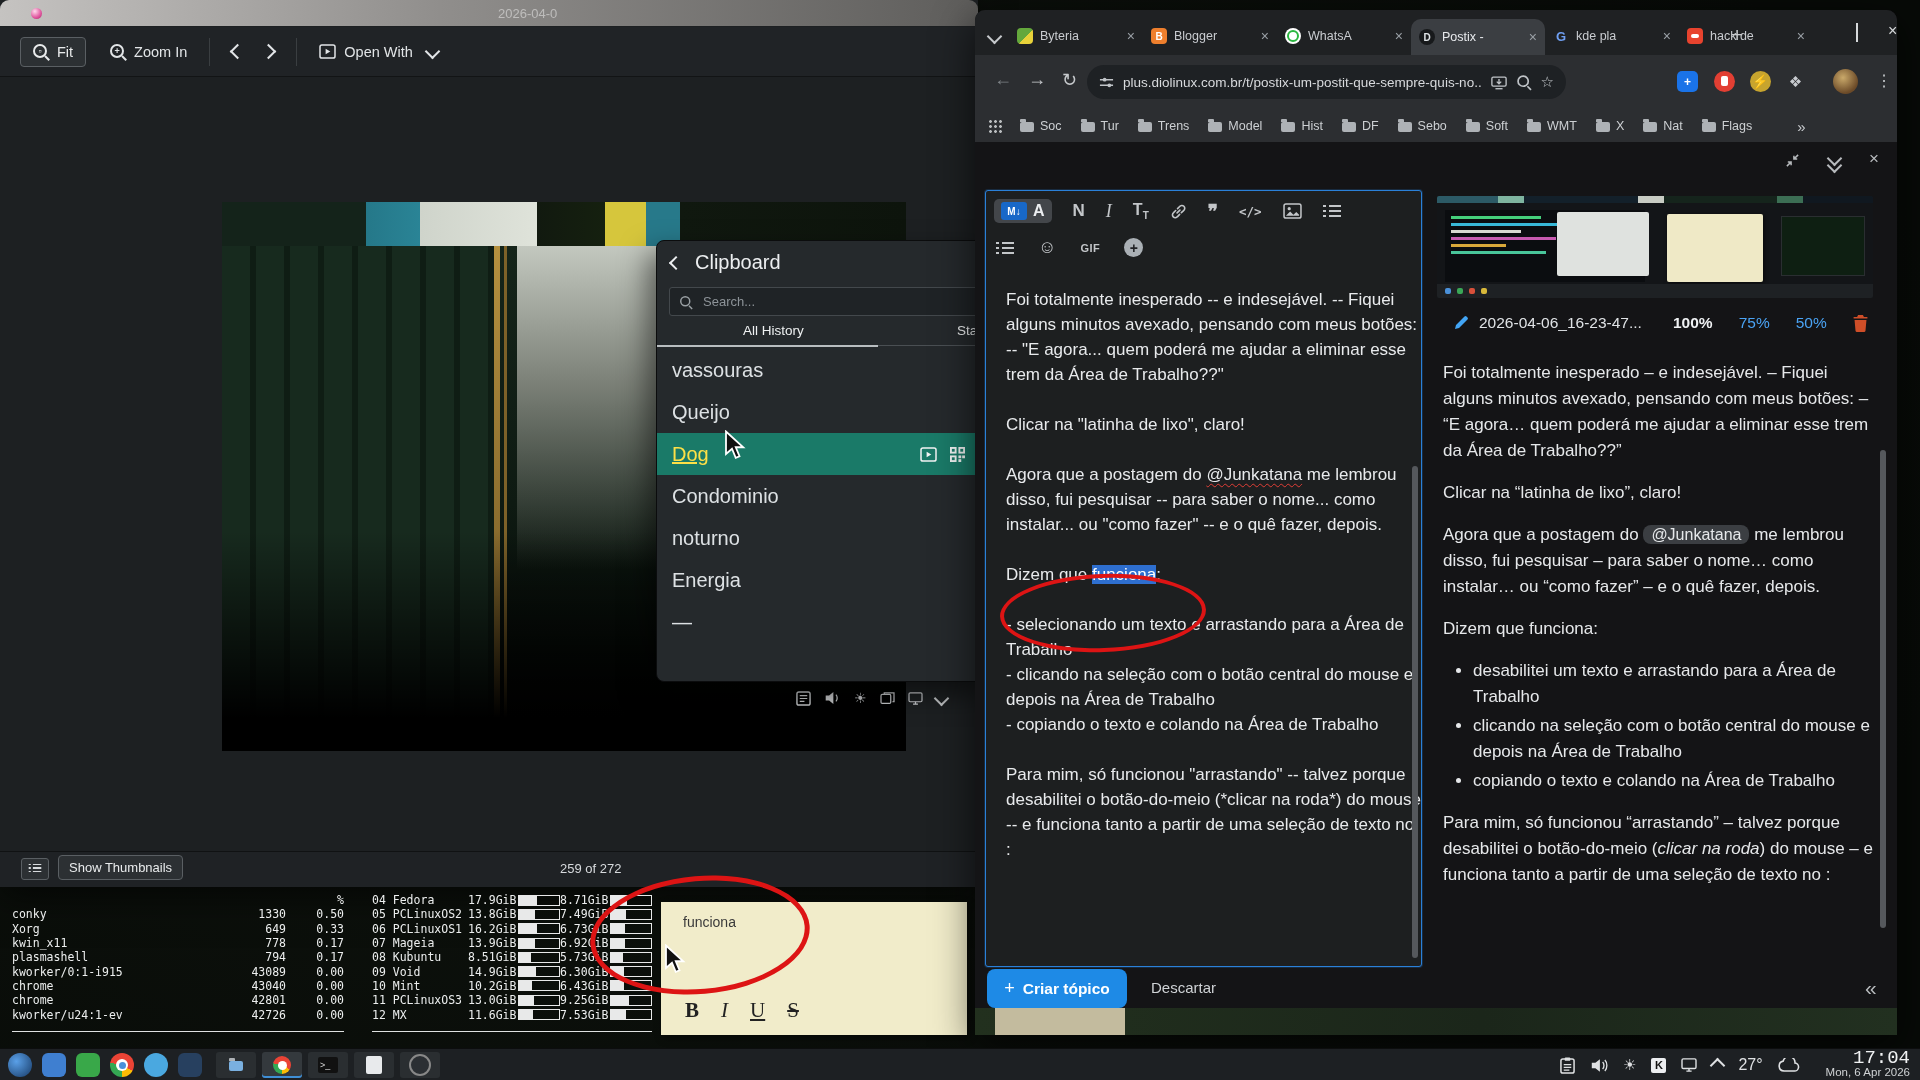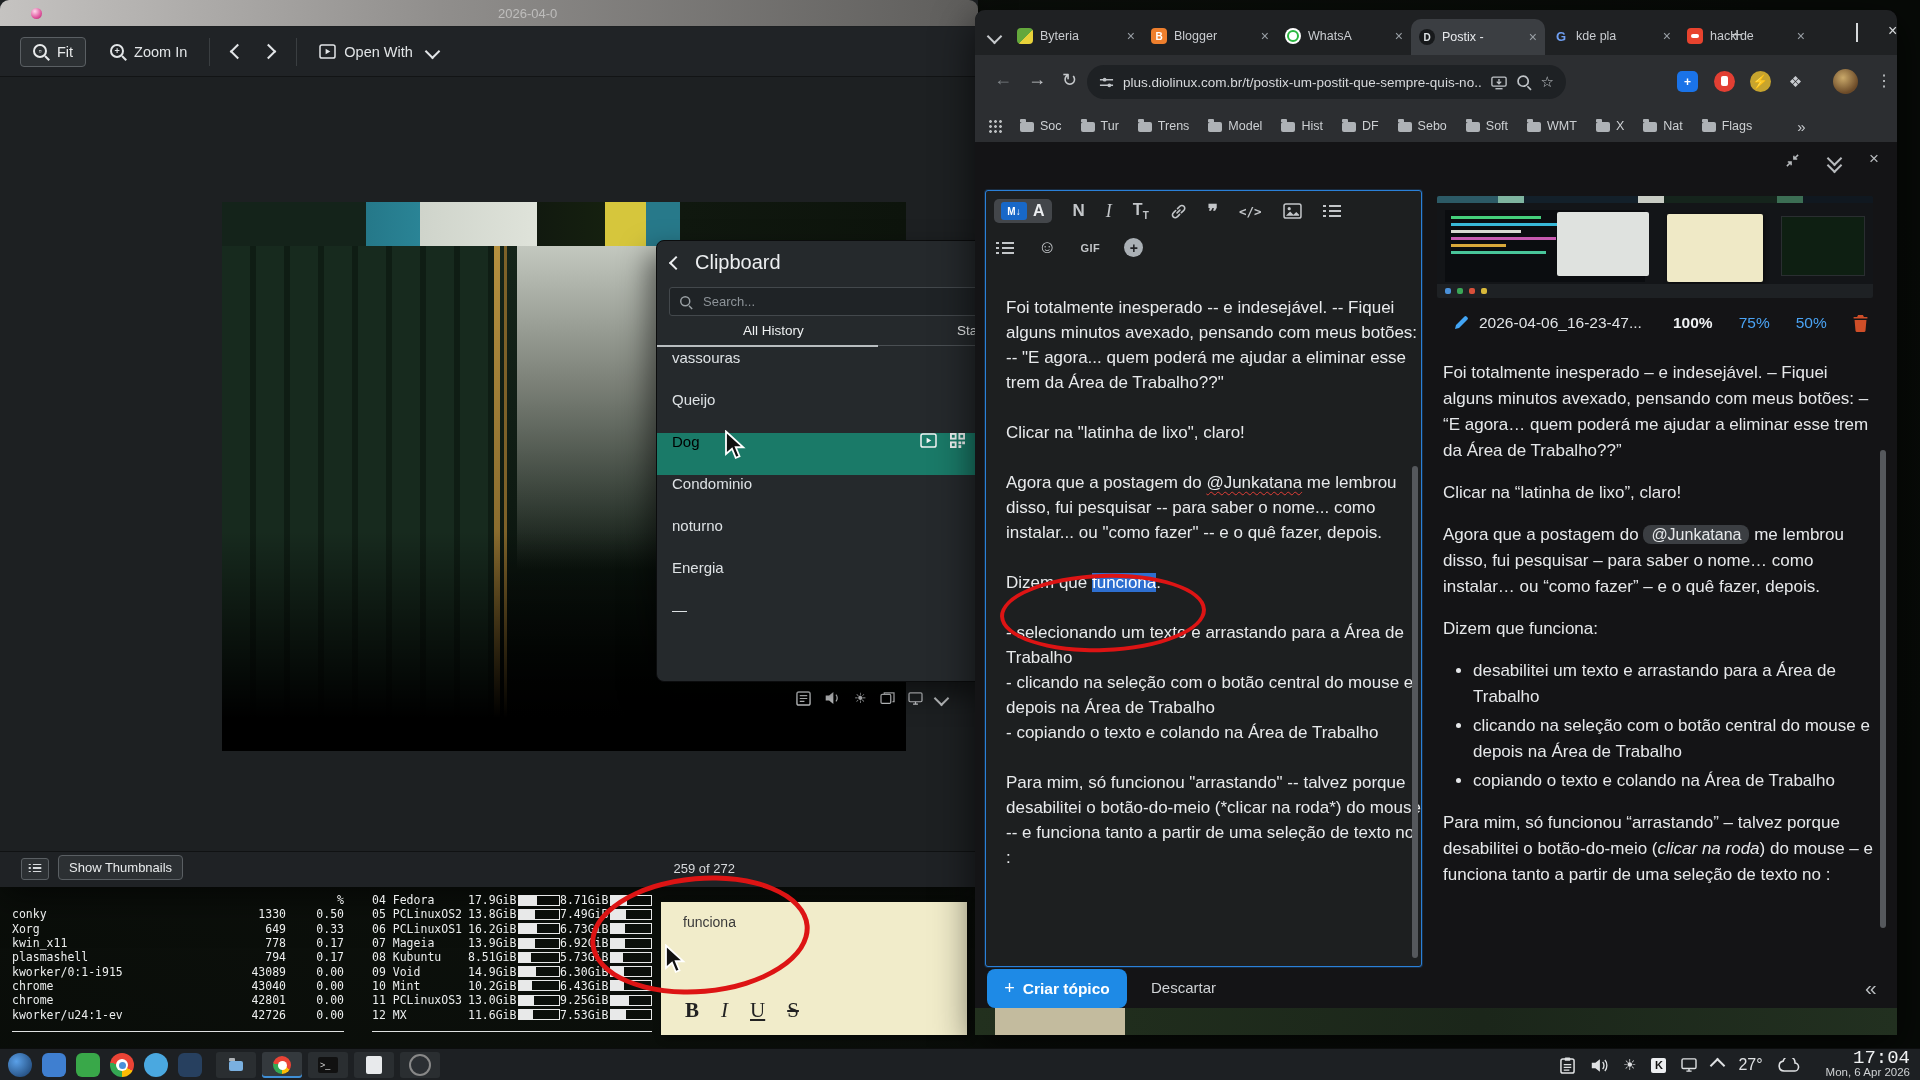--- a/index.html
+++ b/index.html
@@ -57,22 +57,22 @@
   #clip{left:656px;top:240px;width:334px;height:440px;background:#25292c;border:1px solid #0b0c0d;
     border-radius:8px 0 0 8px;box-shadow:-8px 12px 28px rgba(0,0,0,.5);z-index:5;color:#dde1e4;}
   .clip-title{left:14px;top:10px;display:flex;gap:14px;align-items:center;font-size:20px;color:#eceef0;}
   .clip-search{left:12px;top:46px;width:296px;height:27px;border:1px solid #43484c;border-radius:3px;background:#1f2326;display:flex;align-items:center;padding:0 8px;gap:7px;color:#9aa0a4;}
   .clip-search input{background:transparent;border:none;outline:none;color:#14b8a6;font-size:13px;width:230px;font-family:"Liberation Sans",sans-serif;}
   .clip-search input::placeholder{color:#8d9398;}
   .clip-tabs{left:0;top:82px;width:100%;height:22px;font-size:13.5px;color:#eff1f2;}
   .clip-underline-a{left:0;top:104px;width:221px;height:2px;background:#b8bdc0;}
   .clip-underline-b{left:221px;top:104px;width:113px;height:1px;background:#4a4f53;}
   .clip-items{left:0;top:108px;width:100%;}
-  .citem{height:42px;display:flex;padding-left:15px;font-size:15px;}
-  .citem.sel{background:#1a7a68;color:#000000;}
+  .citem{height:42px;display:flex;align-items:center;padding-left:15px;font-size:20px;}
+  .citem.sel{background:#1a7a68;color:#fde047;text-decoration:underline;}
   .citem .acticons{margin-left:auto;display:flex;gap:13px;padding-right:26px;color:#f2f4f4;}
 
   
   #conky{color:#eceeee;font-family:"DejaVu Sans Mono",monospace;font-size:11.5px;}
   .crow{display:flex;height:14.3px;align-items:center;white-space:nowrap;}
   .cl-name{flex:1;}
   .cl-pid{width:72px;text-align:right;}
   .cl-cpu{width:58px;text-align:right;}
   .cr-label{width:96px;}
   .cr-val{width:47px;text-align:right;}
@@ -151,21 +151,21 @@
   .tb-t{font-size:16px;font-weight:700;}
   .tb-t sub{font-size:10px;}
   .tb-q{font-size:19px;font-weight:700;}
   .tb-q::after{content:"❞";}
   .tb-code{font-family:"DejaVu Sans Mono",monospace;font-size:12.5px;font-weight:700;}
   .tb-emoji{font-size:18px;}
   .tb-gif{font-size:11px;font-weight:700;letter-spacing:.5px;}
   .tb-plus{width:19px;height:19px;border-radius:50%;background:#aab0b5;color:#202124;font-weight:700;font-size:14px;display:flex;align-items:center;justify-content:center;}
   .tb-plus::after{content:"+";}
   .editor{left:0;top:84px;width:415px;padding:12px 18px 0 20px;color: #e8eaec;font-size:17px;line-height:25px;}
-  .editor p{margin:8px 0 25px;}
+  .editor p{margin:0 0 25px;}
   .editor p.t0{margin:0;}
   .selhl{background:#2e6fd0;color:#fff;}
   .squig{text-decoration:underline;text-decoration-style:wavy;text-decoration-color:#e03e36;text-decoration-thickness:1px;text-underline-offset:3px;}
   .sthumb{background:#55585c;border-radius:3px;width:6px;}
 
   
   .pv-thumb{left:462px;top:186px;width:436px;height:102px;background:#131518;overflow:hidden;border-radius:2px;}
   .pv-meta{left:478px;top:304px;display:flex;align-items:center;gap:0;font-size:15.5px;}
   .pv-name{color:#dfe2e5;margin-left:10px;width:190px;}
   .pv-pct{color:#4aa3f4;margin-left:26px;}
@@ -274,21 +274,21 @@
       <span class="chev down"></span>
     </div>
 
     <div class="abs vstatus">
       <span class="abs" style="left:21px;top:6px;width:26px;height:20px;border:1px solid #5a5f63;border-radius:3px;background:#2c3033">
         <span class="icon-list" style="transform:scale(.7);margin:2px 0 0 4px;color:#d7dadd"></span>
       </span>
       <span class="abs btn-box" style="left:58px;top:3px;padding:4px 10px;font-size:13px">
         <span>Show Thumbnails</span>
       </span>
-      <span class="abs" style="left:575px;top:9px;width:160px;text-align:right;font-size:13px;color:#d7dadd">259 of 272</span>
+      <span class="abs" style="left:560px;top:9px;width:160px;text-align:left;font-size:13px;color:#d7dadd">259 of 272</span>
     </div>
   </div>
 
   <div id="conky" class="abs" style="left:12px;top:893px;width:650px;">
     <div class="abs" style="left:0;top:0;width:332px">
       <div class="crow">
           <span class="cl-name"></span>
           <span class="cl-pid"></span>
           <span class="cl-cpu">%</span>
         </div>

